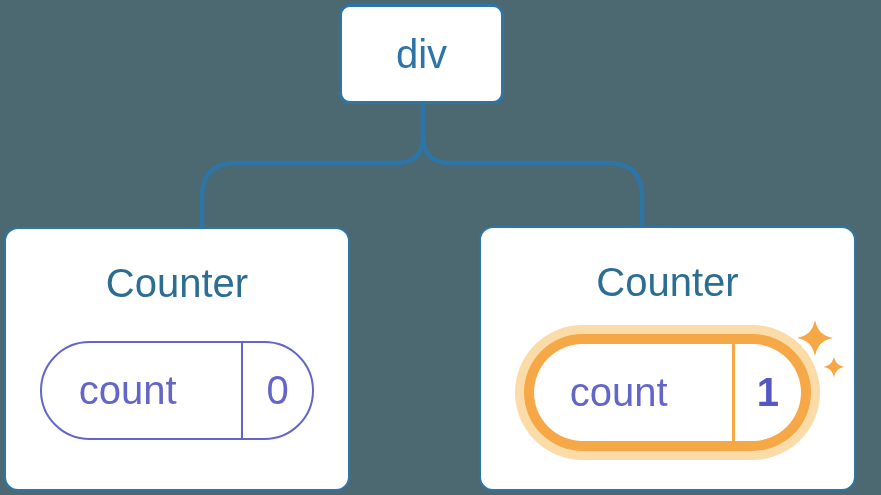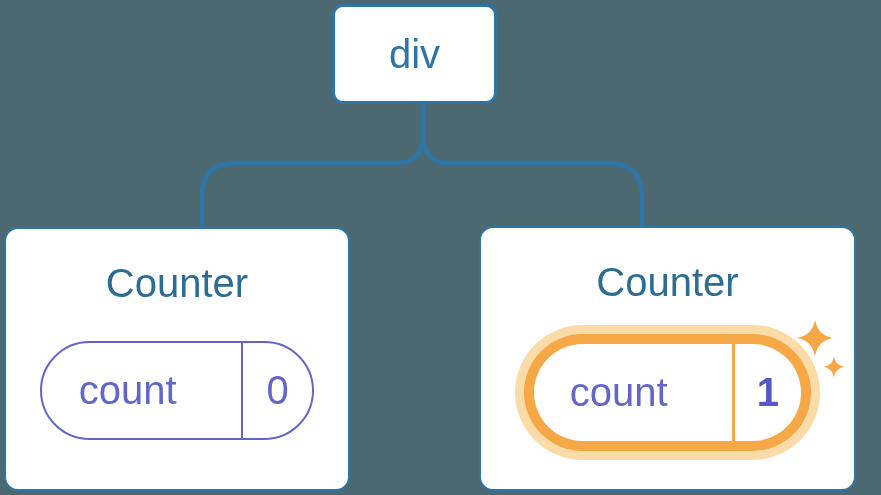--- a/index.html
+++ b/index.html
@@ -30,21 +30,21 @@
   .sparkles-svg  { z-index: 3; }
   .connector-path {
     fill: none;
     stroke: var(--stroke-blue);
     stroke-width: 4.5;
   }
   .sparkle { fill: var(--highlight-orange); }
 
   .root-node {
     position: absolute; z-index: 2;
-    left: 332px; top: 4px;
+    left: 339px; top: 4px;
     width: 165px; height: 100px;
     background: var(--card-background);
     border: 3px solid var(--stroke-blue);
     border-radius: 11px;
     display: flex; align-items: center; justify-content: center;
   }
   .root-label {
     color: var(--stroke-blue);
     font-size: 40px;
     font-weight: 500;

